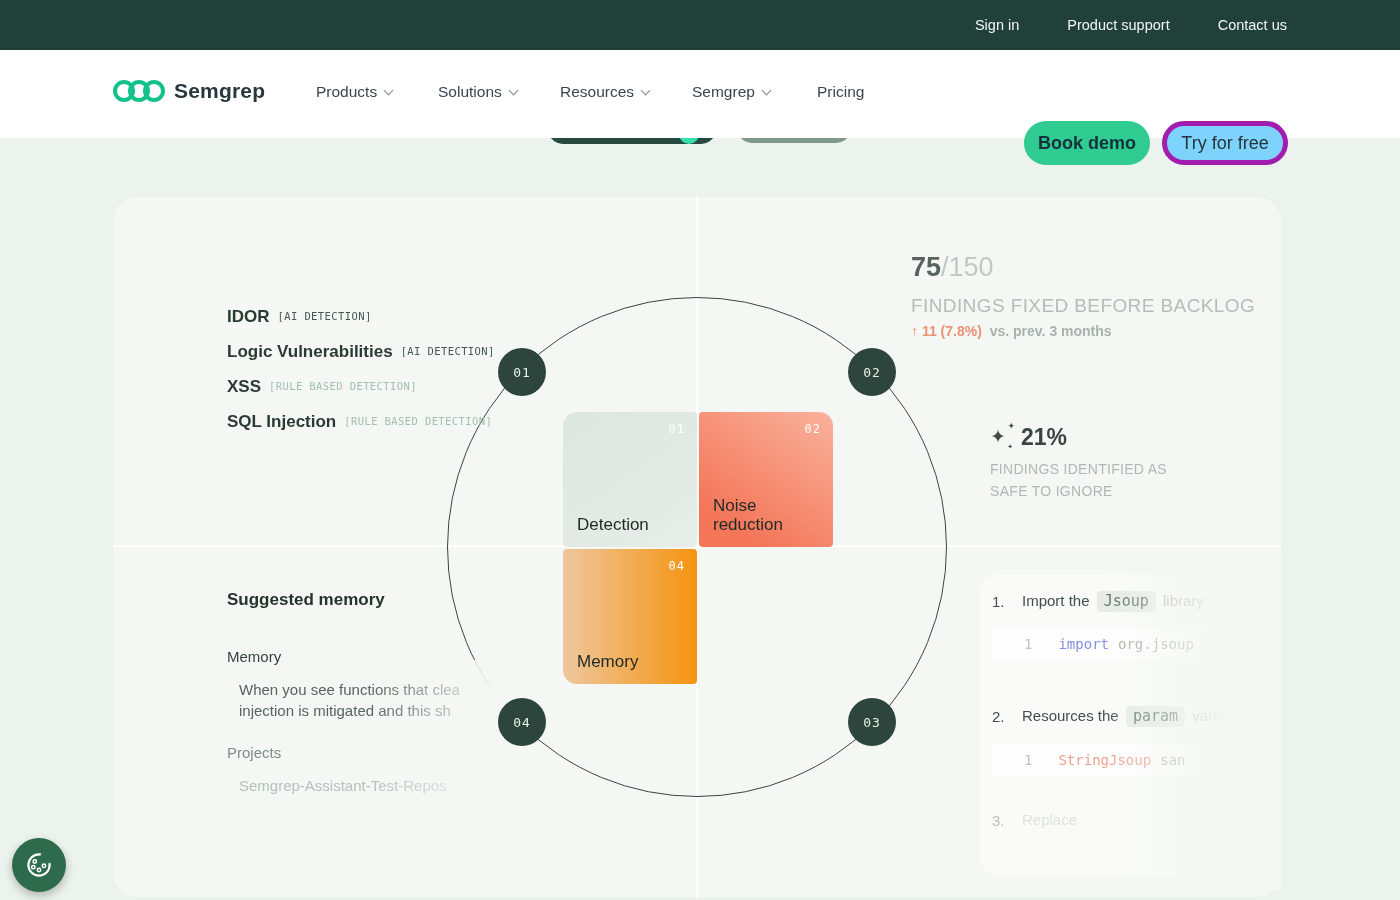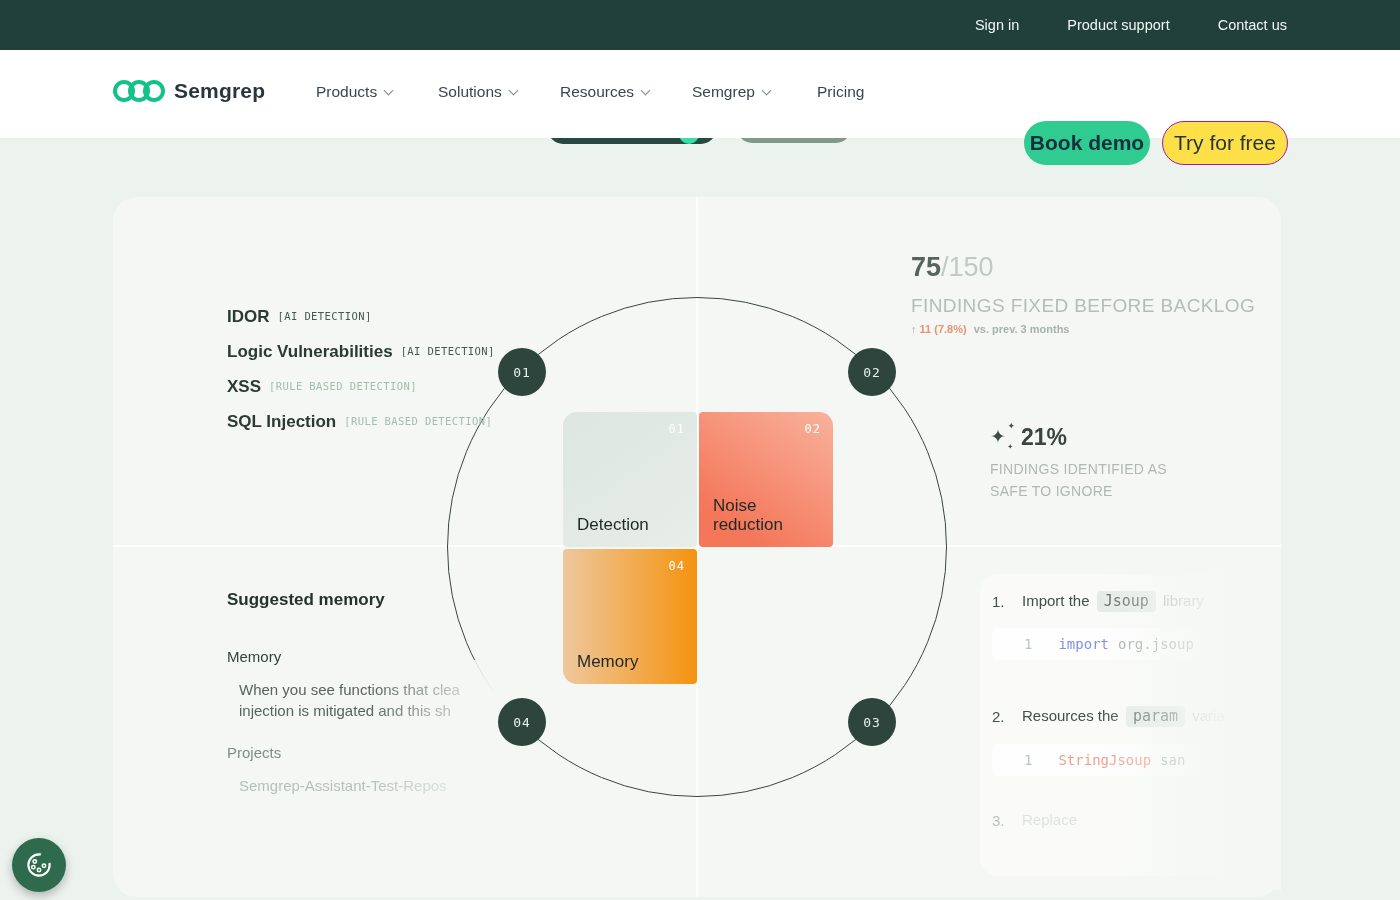--- a/index.html
+++ b/index.html
@@ -19,23 +19,23 @@
   .nav { position:absolute; left:0; top:50px; width:1400px; height:88px; background:#ffffff; z-index:29; }
   .logo { position:absolute; left:113px; top:29px; display:flex; align-items:center; cursor:pointer; }
   .ring { width:22px; height:22px; border:4px solid #12c28a; border-radius:50%; background:transparent; }
   .ring + .ring { margin-left:-7px; }
   .brand { margin-left:9px; font-size:21px; font-weight:700; color:#2a363d; letter-spacing:.2px; }
   .nav-item { position:absolute; top:33px; display:flex; align-items:center; font-size:15.5px;
               color:#39464e; cursor:pointer; }
   .chev { width:7px; height:7px; border-right:1.6px solid #7d8a8a; border-bottom:1.6px solid #7d8a8a;
           transform:rotate(45deg); margin-left:8px; margin-top:-4px; }
   .pill { position:absolute; top:71px; height:44px; border-radius:22px; display:flex; align-items:center;
-          justify-content:center; font-size:21px; cursor:pointer; }
+          justify-content:center; font-size:18px; cursor:pointer; }
   .pill-demo { left:1024px; width:126px; background:#2fcb90; color:#14313b; font-weight:600; border:none; }
-  .pill-free { left:1162px; width:126px; background:#fde047; color:#26343d; border:1px solid #a21caf; }
+  .pill-free { left:1162px; width:126px; background:#7dd3fc; color:#26343d; border:5px solid #a21caf; }
 
   
   .cut-btn { position:absolute; overflow:hidden; z-index:5; }
   .cut-dark { left:548px; top:138px; width:168px; height:6px; }
   .cut-dark .bar { position:absolute; top:-26px; left:0; width:100%; height:32px; background:#264a40; border-radius:15px; }
   .cut-dark .dot { position:absolute; top:-14px; right:17px; width:20px; height:20px; border-radius:50%; background:#35dfa9; }
   .cut-sage { left:737px; top:138px; width:114px; height:5px; }
   .cut-sage .bar { position:absolute; top:-27px; left:0; width:100%; height:32px; background:#7f9a8c; border-radius:15px; }
 
   
@@ -83,21 +83,21 @@
   .mem-label { margin-top:38px; font-size:15px; color:#33433d; }
   .mem-body { margin-top:14px; margin-left:12px; font-size:15px; line-height:21px; color:#57655f; white-space:nowrap; }
   .mem-projects { margin-top:23px; font-size:15px; color:#7f8e88; }
   .mem-project { margin-top:16px; margin-left:12px; font-size:15px; color:#b5c2bb; white-space:nowrap; }
 
   
   .stat-fixed { position:absolute; left:911px; top:252px; z-index:4; opacity:.85; }
   .stat-value { font-size:27px; font-weight:700; color:#3c4a46; }
   .stat-total { font-size:27px; font-weight:400; color:#b7c2bc; }
   .stat-label { margin-top:12px; font-size:19px; letter-spacing:.4px; color:#a9b4ae; }
-  .stat-delta { margin-top:6px; font-size:11px; }
+  .stat-delta { margin-top:6px; font-size:14px; }
   .delta-up { color:#e8815f; font-weight:700; }
   .delta-period { color:#9aa6a0; font-weight:600; margin-left:4px; }
   .stat-safe { position:absolute; left:990px; top:424px; z-index:4; opacity:.9; }
   .safe-row { display:flex; align-items:center; gap:9px; }
   .sparkle { position:relative; width:22px; height:22px; color:#2c3a34; }
   .sparkle .s1 { position:absolute; left:0; top:-2px; font-size:19px; }
   .sparkle .s2 { position:absolute; right:-3px; top:-6px; font-size:9px; }
   .sparkle .s3 { position:absolute; right:-1px; bottom:-2px; font-size:7px; }
   .safe-value { font-size:23px; font-weight:600; color:#26322e; }
   .safe-line { font-size:14px; letter-spacing:.3px; color:#a9b2ad; margin-top:6px; }

